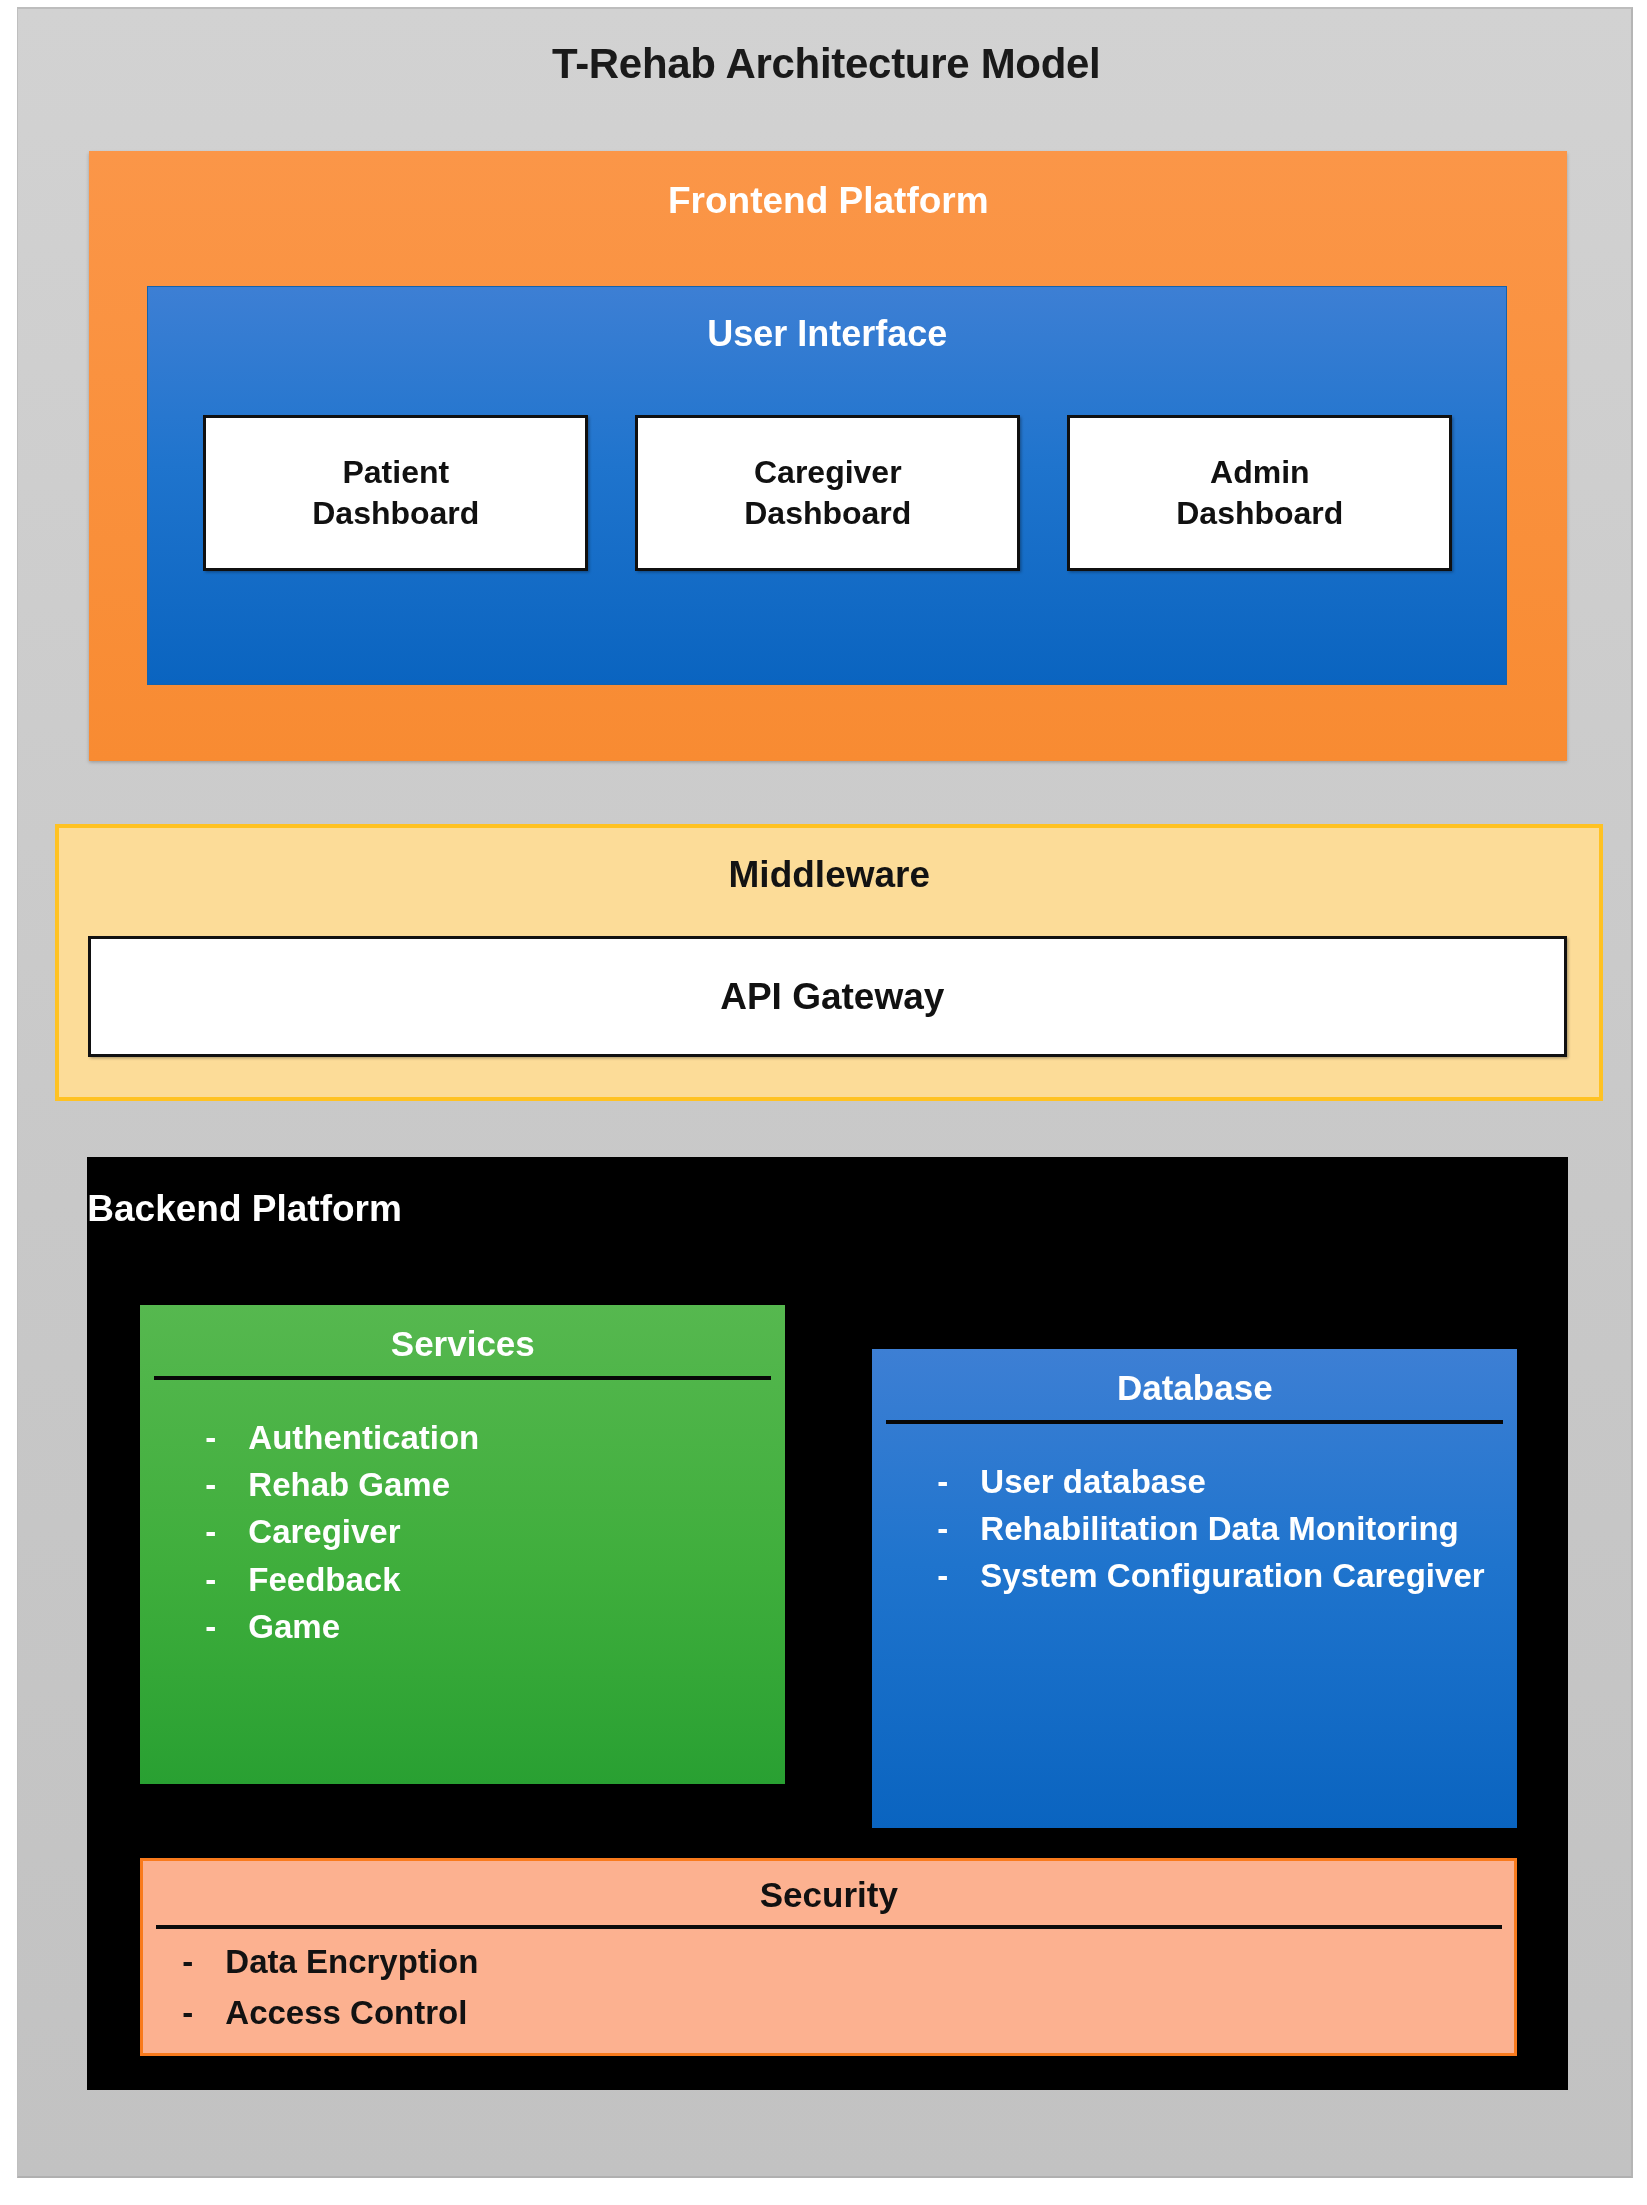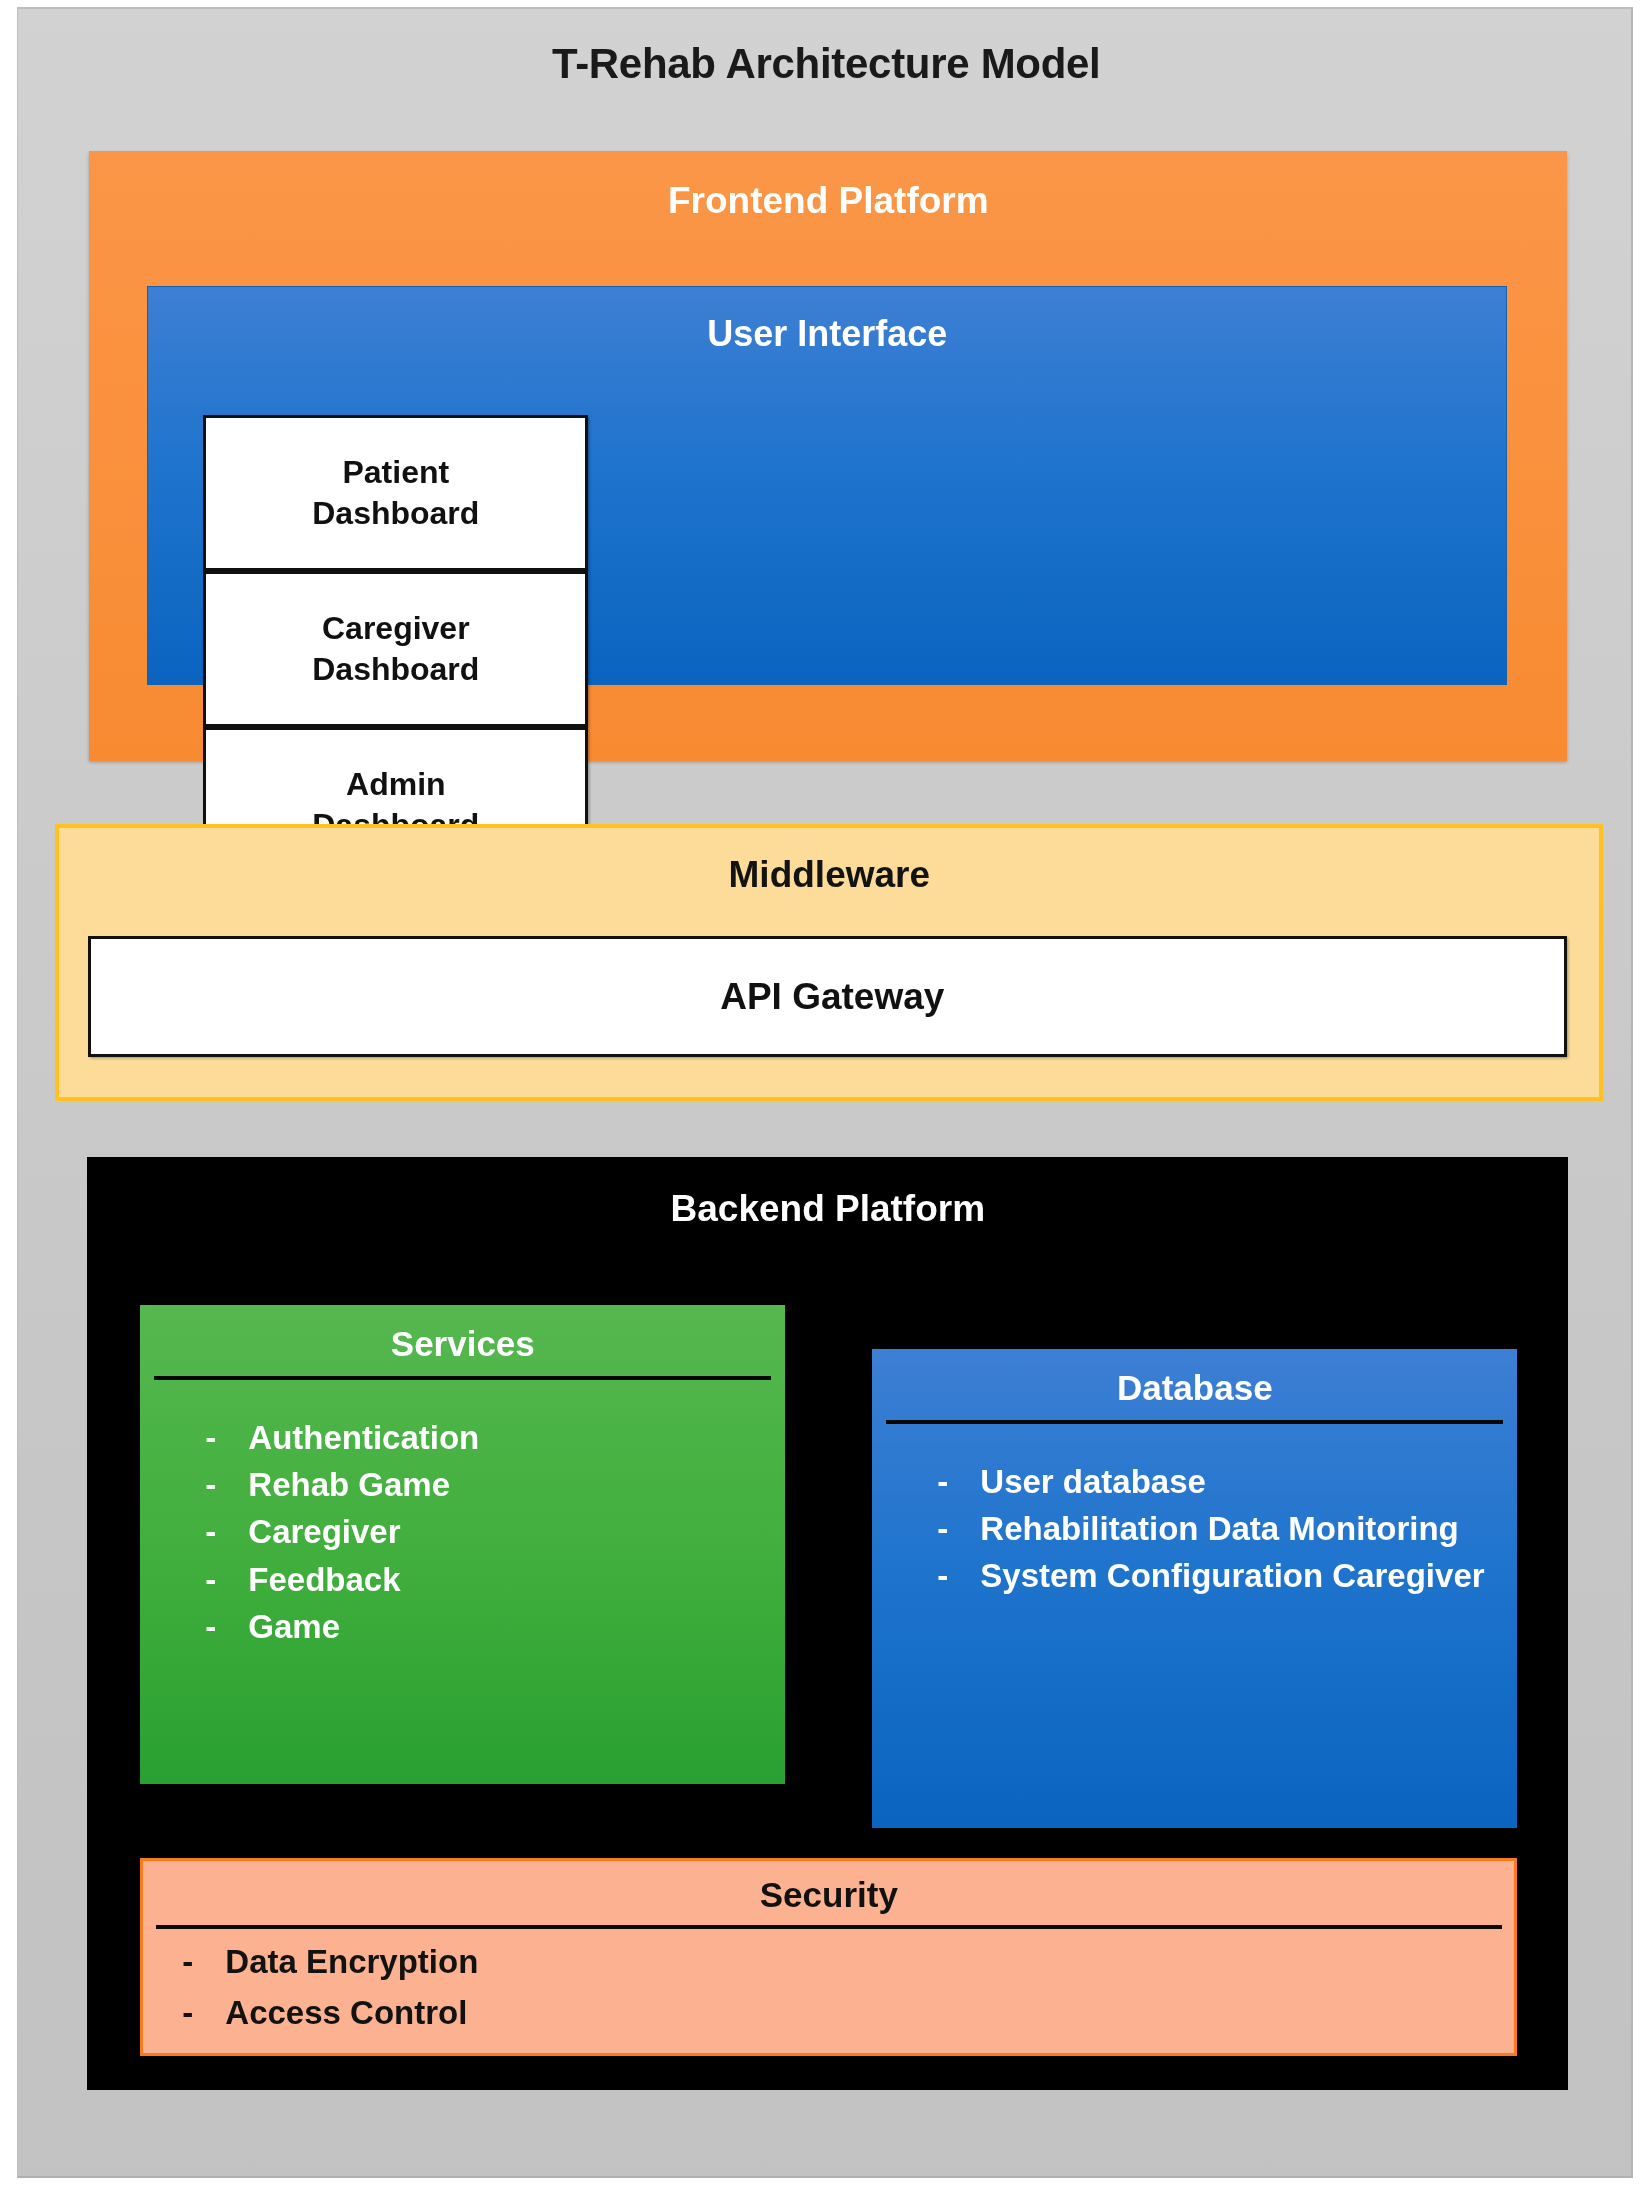--- a/index.html
+++ b/index.html
@@ -83,21 +83,20 @@
     color: #ffffff;
   }
 
   #dash-row {
     position: absolute;
     left: 55px;
     top: 128px;
     width: 1249px;
     display: flex;
     justify-content: space-between;
-    flex-direction: column;
   }
   .dash-card {
     width: 385px;
     height: 156px;
     background: #ffffff;
     border: 3.5px solid #101010;
     box-sizing: border-box;
     display: flex;
     flex-direction: column;
     align-items: center;
@@ -155,21 +154,20 @@
     top: 1148px;
     width: 1481px;
     height: 933px;
     background: #000000;
     box-sizing: border-box;
   }
   #backend-title {
     position: absolute;
     left: 0; top: 31px;
     width: 100%;
-    text-align: center;
     font-size: 37px;
     font-weight: bold;
     color: #ffffff;
   }
 
   #backend-cols {
     position: absolute;
     left: 53px;
     top: 148px;
     width: 1377px;

